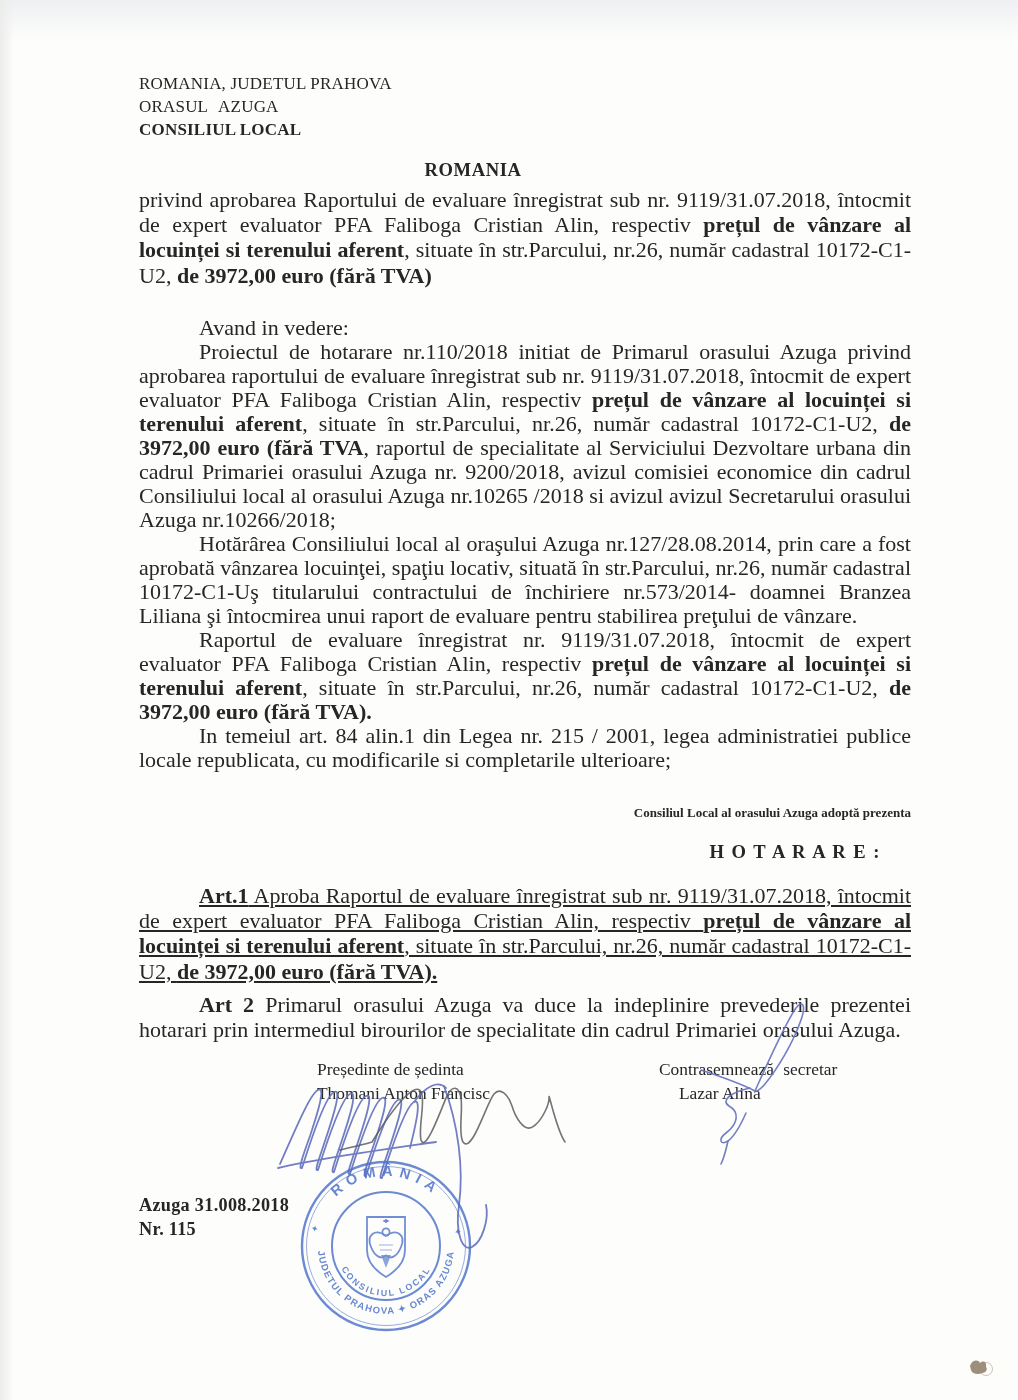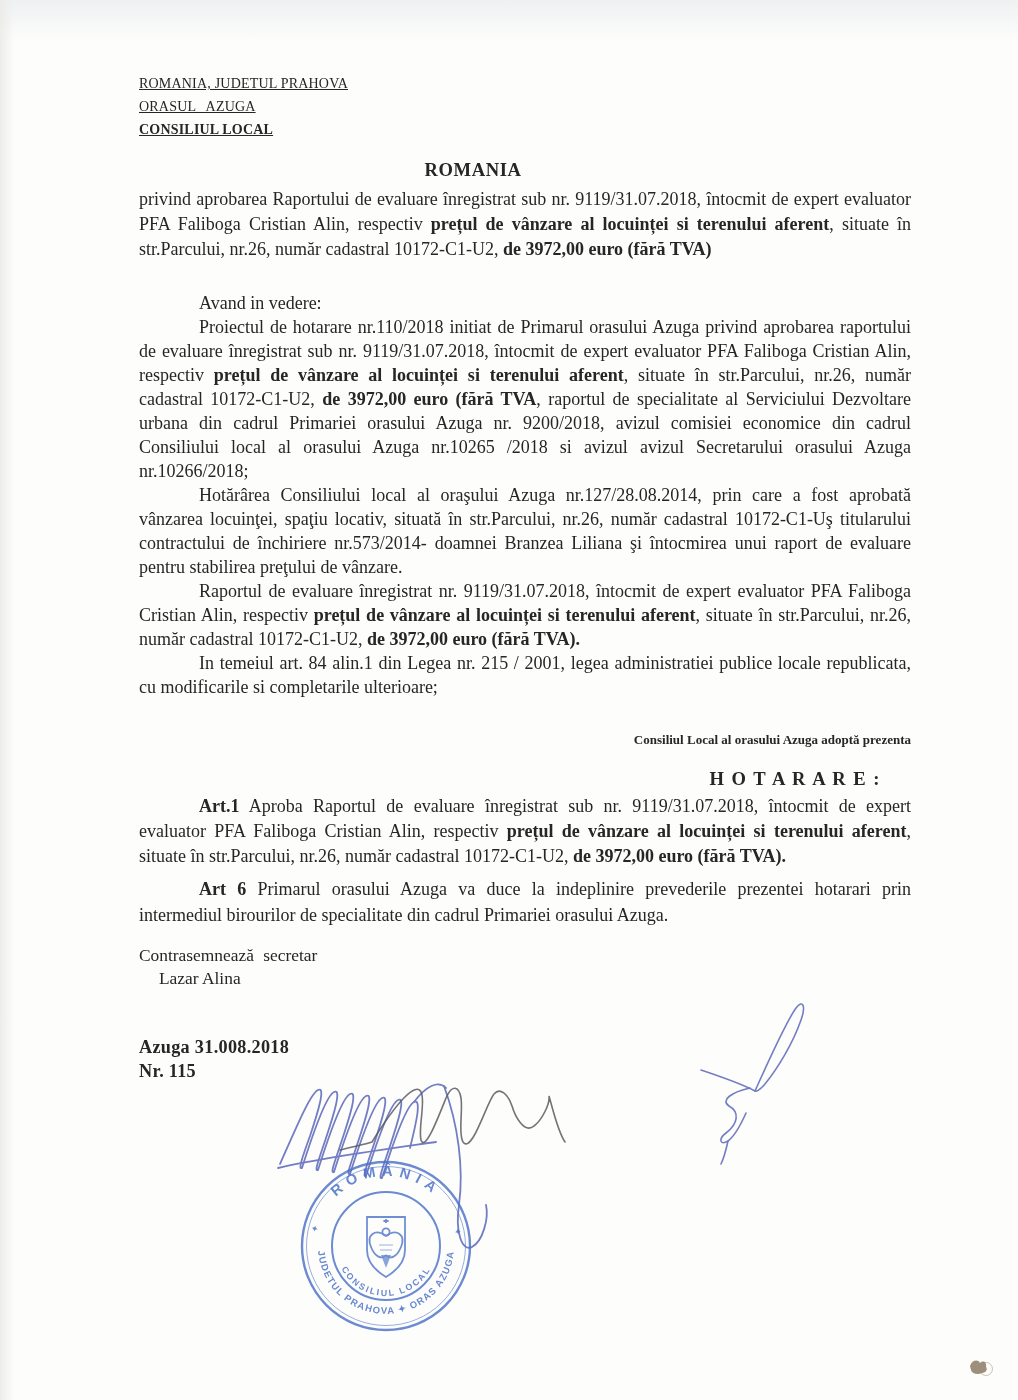--- a/index.html
+++ b/index.html
@@ -13,52 +13,52 @@
     content:"";position:absolute;left:0;top:0;right:0;height:46px;
     background:linear-gradient(180deg,#eef0f2 0%,rgba(255,255,255,0) 90%);
     pointer-events:none;
   }
   .page::after{
     content:"";position:absolute;left:0;top:0;bottom:0;width:14px;
     background:linear-gradient(90deg,#ececea 0%,rgba(255,255,255,0) 100%);
     pointer-events:none;
   }
   .content{position:absolute;left:139px;top:72px;width:772px;}
-  .hdr{font-size:14px;line-height:23px;letter-spacing:.2px;text-decoration:underline;}
+  .hdr{font-size:17px;line-height:23px;letter-spacing:.2px;}
   .hdr-l2{word-spacing:7px;}
   .hdr-l3{font-weight:bold;}
   .title{
     font-weight:bold;font-size:18.6px;text-align:center;
     margin:18px 104px 0 0;letter-spacing:.6px;
   }
-  .para{font-size:18px;line-height:25.2px;text-align:justify;margin:0;}
+  .para{font-size:22px;line-height:25.2px;text-align:justify;margin:0;}
   .intro{margin-top:6px;}
   .recitals{margin-top:28px;}
   .recitals .para{line-height:24px;}
   .ind{text-indent:60px;}
   .b{font-weight:bold;}
   .adopt{
     margin-top:28px;font-weight:bold;font-size:13px;
     text-indent:64px;text-align:right;
   }
   .hot2{
     margin-top:16px;text-align:right;font-weight:bold;
     font-size:18.6px;letter-spacing:1.5px;margin-right:30px;
   }
-  .art1{margin-top:4px;}
+  .art1{margin-top:20px;text-decoration:underline;}
   .art2{margin-top:8px;}
   .sigrow{
     margin-top:16px;display:flex;justify-content:space-between;
     font-size:17.4px;line-height:23.5px;
   }
   .sig-left{padding-left:178px;}
   .sig-right{width:252px;}
   .sig-right .sec-title{word-spacing:5px;}
   .sig-right .sec-name{text-align:left;padding-left:20px;}
-  .footer{margin-top:44px;font-weight:bold;font-size:18.2px;line-height:24px;letter-spacing:.3px;}
+  .footer{margin-top:88px;font-weight:bold;font-size:18.2px;line-height:24px;letter-spacing:.3px;}
   .overlay{position:absolute;left:0;top:0;pointer-events:none;}
   .stamp{position:absolute;left:297px;top:1157px;width:178px;height:178px;pointer-events:none;opacity:.92;}
   .smudge{position:absolute;left:962px;top:1352px;width:36px;height:34px;pointer-events:none;}
 </style>
 </head>
 <body>
 
 <div class="page">
 
   <div class="content">
@@ -80,23 +80,27 @@
       <p class="para ind"><span>Raportul de evaluare înregistrat nr. 9119/31.07.2018, întocmit de expert evaluator PFA Faliboga Cristian Alin, respectiv </span><span class="b">prețul de vânzare al locuinței si terenului aferent</span><span>, situate în str.Parcului, nr.26, număr cadastral 10172-C1-U2, </span><span class="b">de 3972,00 euro (fără TVA).</span></p>
       <p class="para ind"><span>In temeiul art. 84 alin.1 din Legea nr. 215 / 2001, legea administratiei publice locale republicata, cu modificarile si completarile ulterioare;</span></p>
     </div>
 
     <p class="para adopt">Consiliul Local al orasului Azuga adoptă prezenta</p>
 
     <div class="hot2">H O T A R A R E :</div>
 
     <p class="para ind art1"><span class="b">Art.1</span><span> Aproba Raportul de evaluare înregistrat sub nr. 9119/31.07.2018, întocmit de expert evaluator PFA Faliboga Cristian Alin, respectiv </span><span class="b">prețul de vânzare al locuinței si terenului aferent</span><span>, situate în str.Parcului, nr.26, număr cadastral 10172-C1-U2, </span><span class="b">de 3972,00 euro (fără TVA).</span></p>
 
-    <p class="para ind art2"><span class="b">Art 6</span><span> Primarul orasului Azuga va duce la indeplinire prevederile prezentei hotarari prin intermediul birourilor de specialitate din cadrul Primariei orasului Azuga.</span></p>
+    <p class="para ind art2"><span class="b">Art 2</span><span> Primarul orasului Azuga va duce la indeplinire prevederile prezentei hotarari prin intermediul birourilor de specialitate din cadrul Primariei orasului Azuga.</span></p>
 
     <div class="sigrow">
+      <div class="sig-left">
+        <div>Președinte de ședinta</div>
+        <div>Thomani Anton Francisc</div>
+      </div>
       <div class="sig-right">
         <div class="sec-title">Contrasemnează secretar</div>
         <div class="sec-name">Lazar Alina</div>
       </div>
     </div>
 
     <div class="footer">
       <div>Azuga 31.008.2018</div>
       <div>Nr. 115</div>
     </div>

